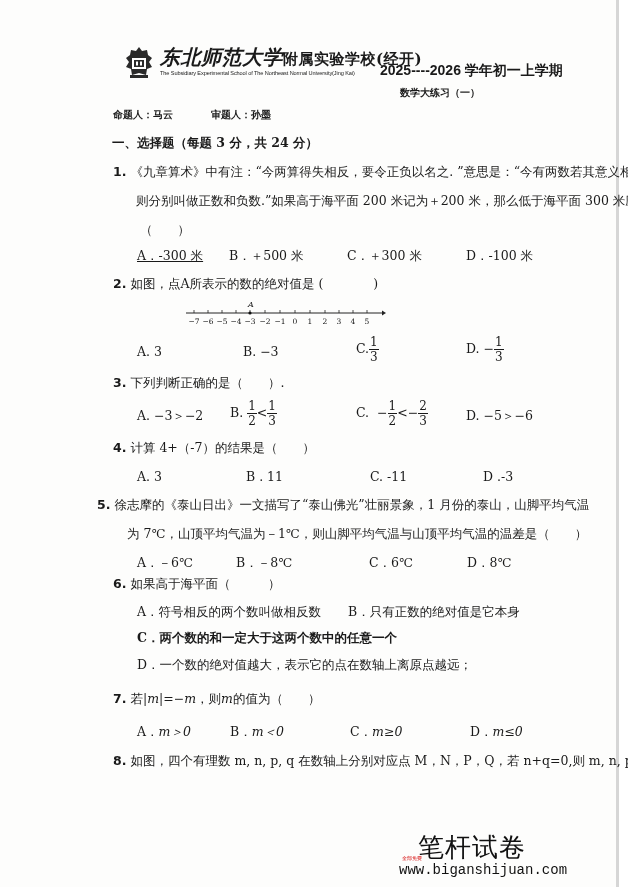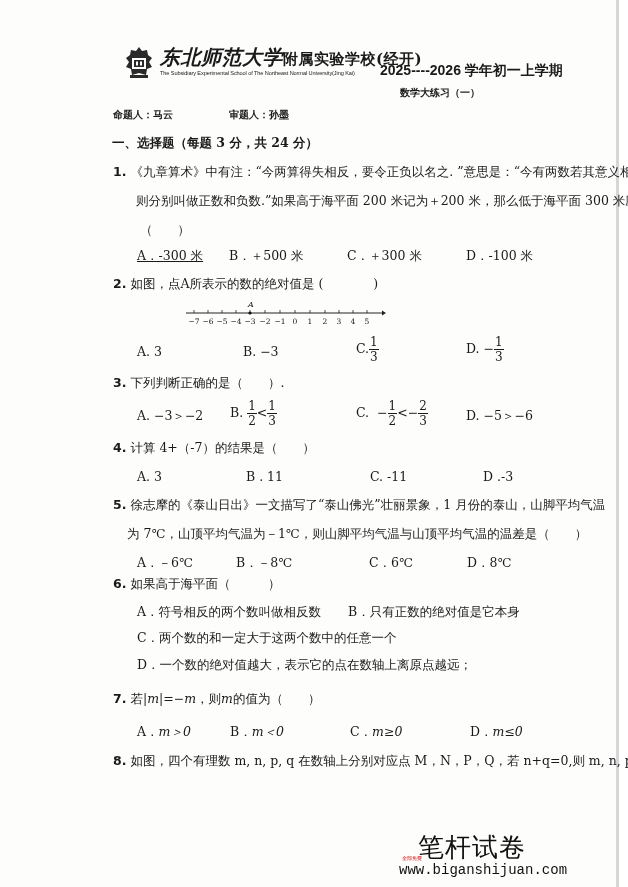--- a/index.html
+++ b/index.html
@@ -21,21 +21,21 @@
     }
     .school-cn {
       left: 160px; top: 44px; font-size: 17px; font-weight: bold; letter-spacing: 0.5px;
     }
     .school-cn .cal { font-size: 20px; font-style: italic; }
     .school-cn .rest { font-size: 15px; }
     .school-en { left: 160px; top: 70px; font-size: 5.6px; font-family: "Liberation Sans", sans-serif; letter-spacing: -0.1px; }
     .term { left: 380px; top: 62px; font-size: 14px; font-weight: bold; font-family: "Liberation Sans", "DejaVu Sans", sans-serif; }
     .exam-title { left: 400px; top: 86px; font-size: 10px; font-weight: bold; }
     .authors { left: 113px; top: 108px; font-size: 10px; font-weight: bold; font-family: "DejaVu Sans", sans-serif; }
-    .authors span + span { margin-left: 56px; }
+    .authors span + span { margin-left: 38px; }
     .section { left: 112px; top: 135px; font-size: 12.5px; font-weight: bold; }
     .q { font-size: 12.5px; }
     .q-num { font-family: "DejaVu Sans", sans-serif; font-weight: bold; }
     .opt { font-size: 12.5px; }
     .frac { display: inline-flex; flex-direction: column; align-items: center; vertical-align: middle; line-height: 1; font-size: 12px; }
     .frac .num { border-bottom: 1px solid #1a1a1a; padding: 0 1px 1px; }
     .frac .den { padding-top: 1px; }
     .numline { left: 186px; top: 300px; width: 200px; height: 30px; }
     .watermark-cn { left: 418px; top: 830px; font-size: 26px; font-family: "DejaVu Sans", sans-serif; color: #111; letter-spacing: 1px; }
     .watermark-small { left: 402px; top: 855px; font-size: 5px; color: #d40000; font-family: "DejaVu Sans", sans-serif; }
@@ -160,37 +160,37 @@
 
   <div class="abs q" style="left:113px;top:440px;">
     <span class="q-num">4.</span>
     <span>计算 4+（-7）的结果是（　　）</span>
   </div>
   <div class="abs opt" style="left:137px;top:469px;">A. 3</div>
   <div class="abs opt" style="left:246px;top:469px;">B . 11</div>
   <div class="abs opt" style="left:370px;top:469px;">C. -11</div>
   <div class="abs opt" style="left:483px;top:469px;">D .-3</div>
 
-  <div class="abs q" style="left:113px;top:497px;">
+  <div class="abs q" style="left:97px;top:497px;">
     <span class="q-num">5.</span>
     <span>徐志摩的《泰山日出》一文描写了“泰山佛光”壮丽景象，1 月份的泰山，山脚平均气温</span>
   </div>
   <div class="abs q" style="left:127px;top:526px;">为 7℃，山顶平均气温为－1℃，则山脚平均气温与山顶平均气温的温差是（　　）</div>
   <div class="abs opt" style="left:137px;top:555px;">A．－6℃</div>
   <div class="abs opt" style="left:236px;top:555px;">B．－8℃</div>
   <div class="abs opt" style="left:369px;top:555px;">C．6℃</div>
   <div class="abs opt" style="left:467px;top:555px;">D．8℃</div>
 
   <div class="abs q" style="left:113px;top:576px;">
     <span class="q-num">6.</span>
     <span>如果高于海平面（　　　）</span>
   </div>
   <div class="abs opt" style="left:137px;top:604px;">A．符号相反的两个数叫做相反数</div>
   <div class="abs opt" style="left:348px;top:604px;text-align:right;">B．只有正数的绝对值是它本身</div>
-  <div class="abs opt" style="left:137px;top:630px;">C．两个数的和一定大于这两个数中的任意一个</div>
+  <div class="abs opt" style="left:137px;top:630px;font-weight:bold;">C．两个数的和一定大于这两个数中的任意一个</div>
   <div class="abs opt" style="left:137px;top:657px;">D．一个数的绝对值越大，表示它的点在数轴上离原点越远；</div>
 
   <div class="abs q" style="left:113px;top:691px;">
     <span class="q-num">7.</span>
     <span>若</span><i class="v">|m|</i><i class="v">=−m</i><span>，则</span><i class="v">m</i><span>的值为（　　）</span>
   </div>
   <div class="abs opt" style="left:137px;top:724px;">
     <span>A．</span><i class="v">m＞0</i>
   </div>
   <div class="abs opt" style="left:230px;top:724px;">

